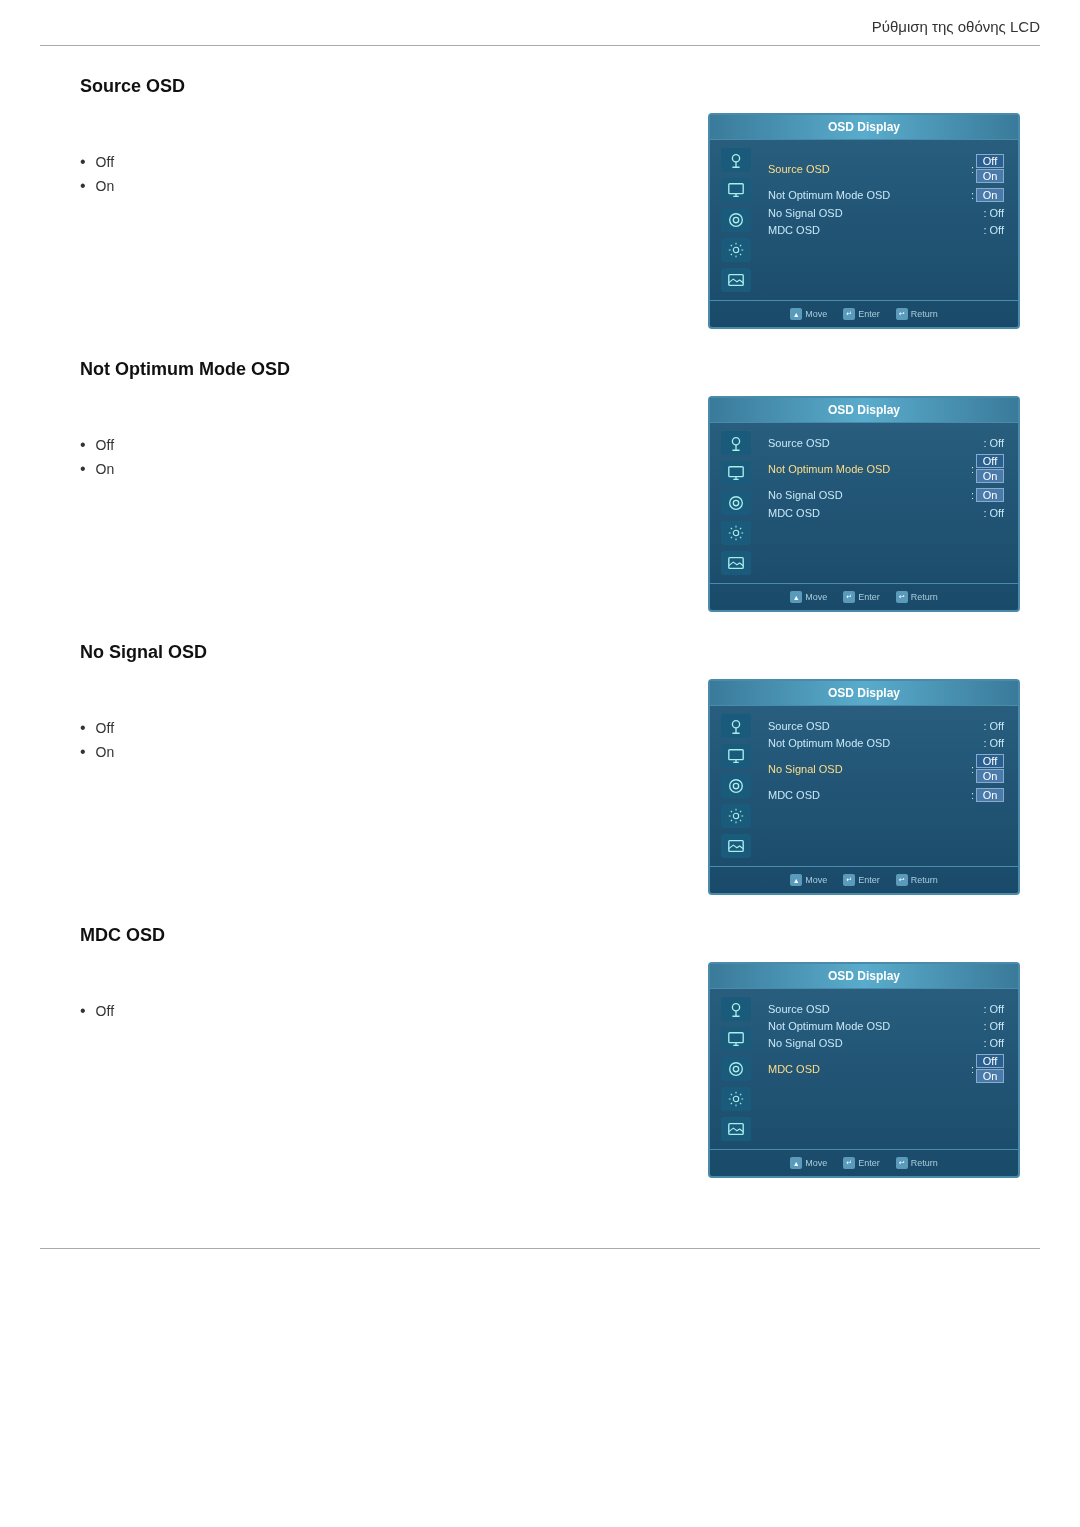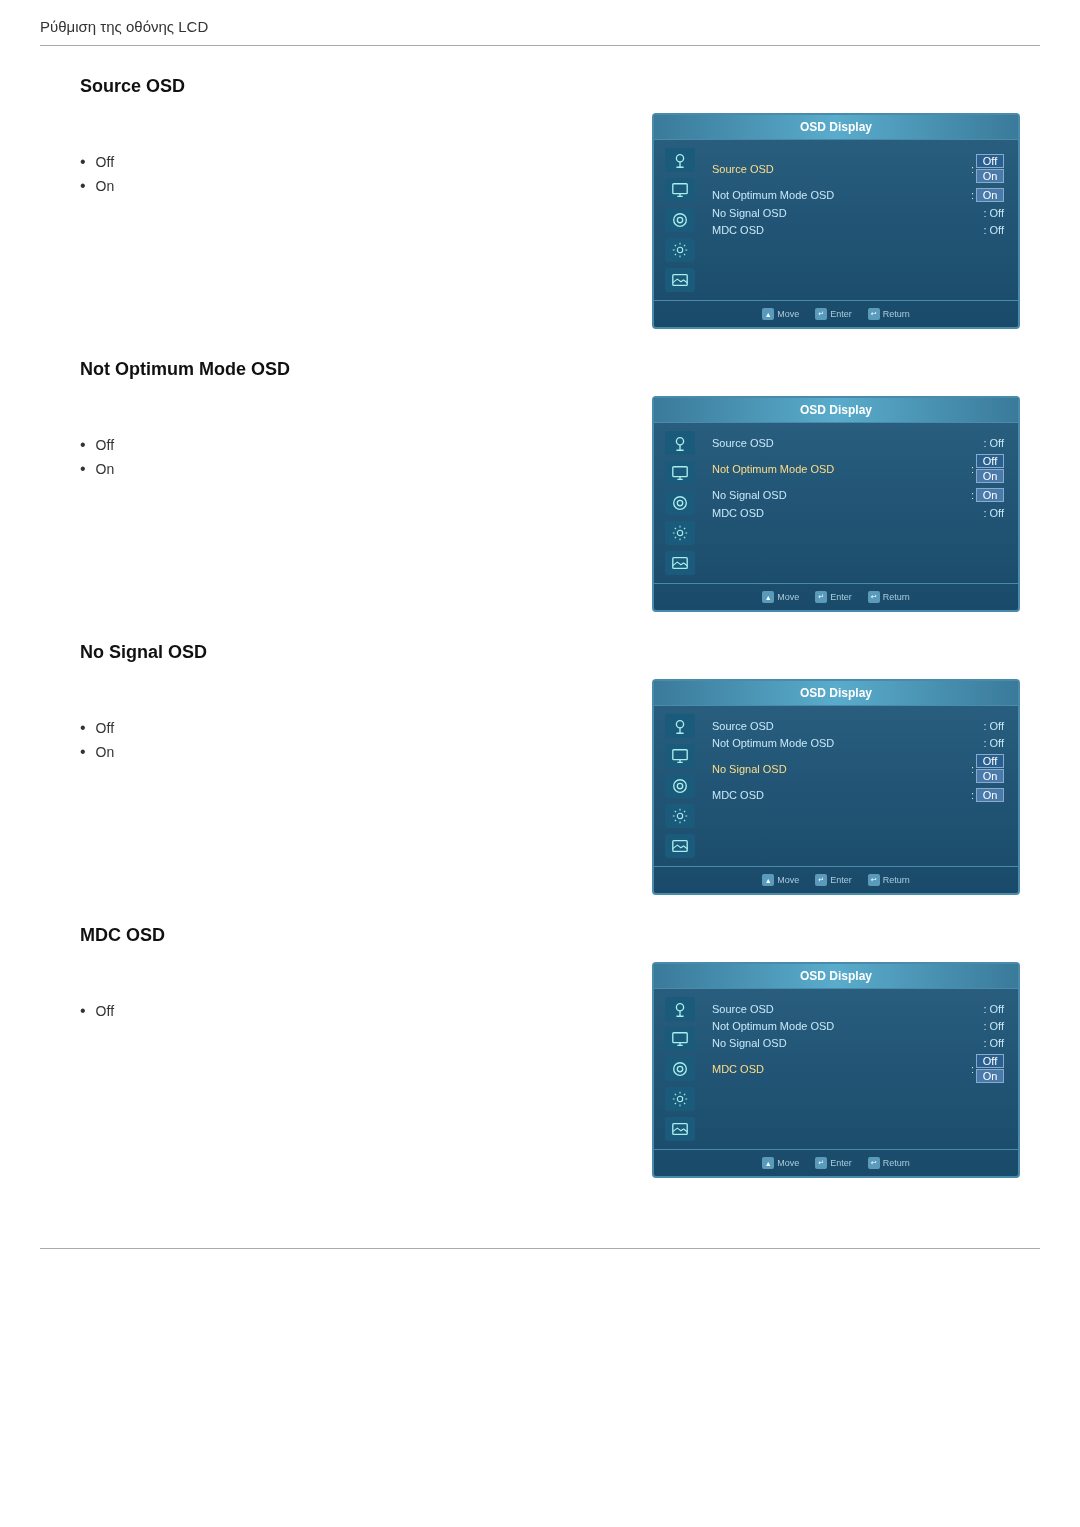--- a/index.html
+++ b/index.html
@@ -6,21 +6,21 @@
     body {
       font-family: Arial, sans-serif;
       background: #fff;
       color: #222;
       width: 1080px;
       min-height: 1527px;
       padding: 0;
     }
 
     .page-title {
-      text-align: left;
+      text-align: right;
       font-size: 15px;
       color: #333;
       padding: 18px 0 10px;
       border-bottom: 1px solid #aaa;
       margin: 0 40px;
     }
 
     .content {
       padding: 30px 60px 30px 80px;
     }
@@ -59,21 +59,21 @@
       color: #333;
     }
 
     .bullet {
       font-size: 16px;
       color: #333;
     }
 
     
     .osd-panel {
-      width: 368px;
+      width: 312px;
       background: linear-gradient(180deg, #2a6080 0%, #1a4a6a 100%);
       border: 2px solid #4a8aaa;
       border-radius: 4px;
       overflow: hidden;
       flex-shrink: 0;
       margin-left: auto;
     }
 
     .osd-title-bar {
       background: linear-gradient(90deg, #3a7a9a, #5aaCCC, #3a7a9a);

